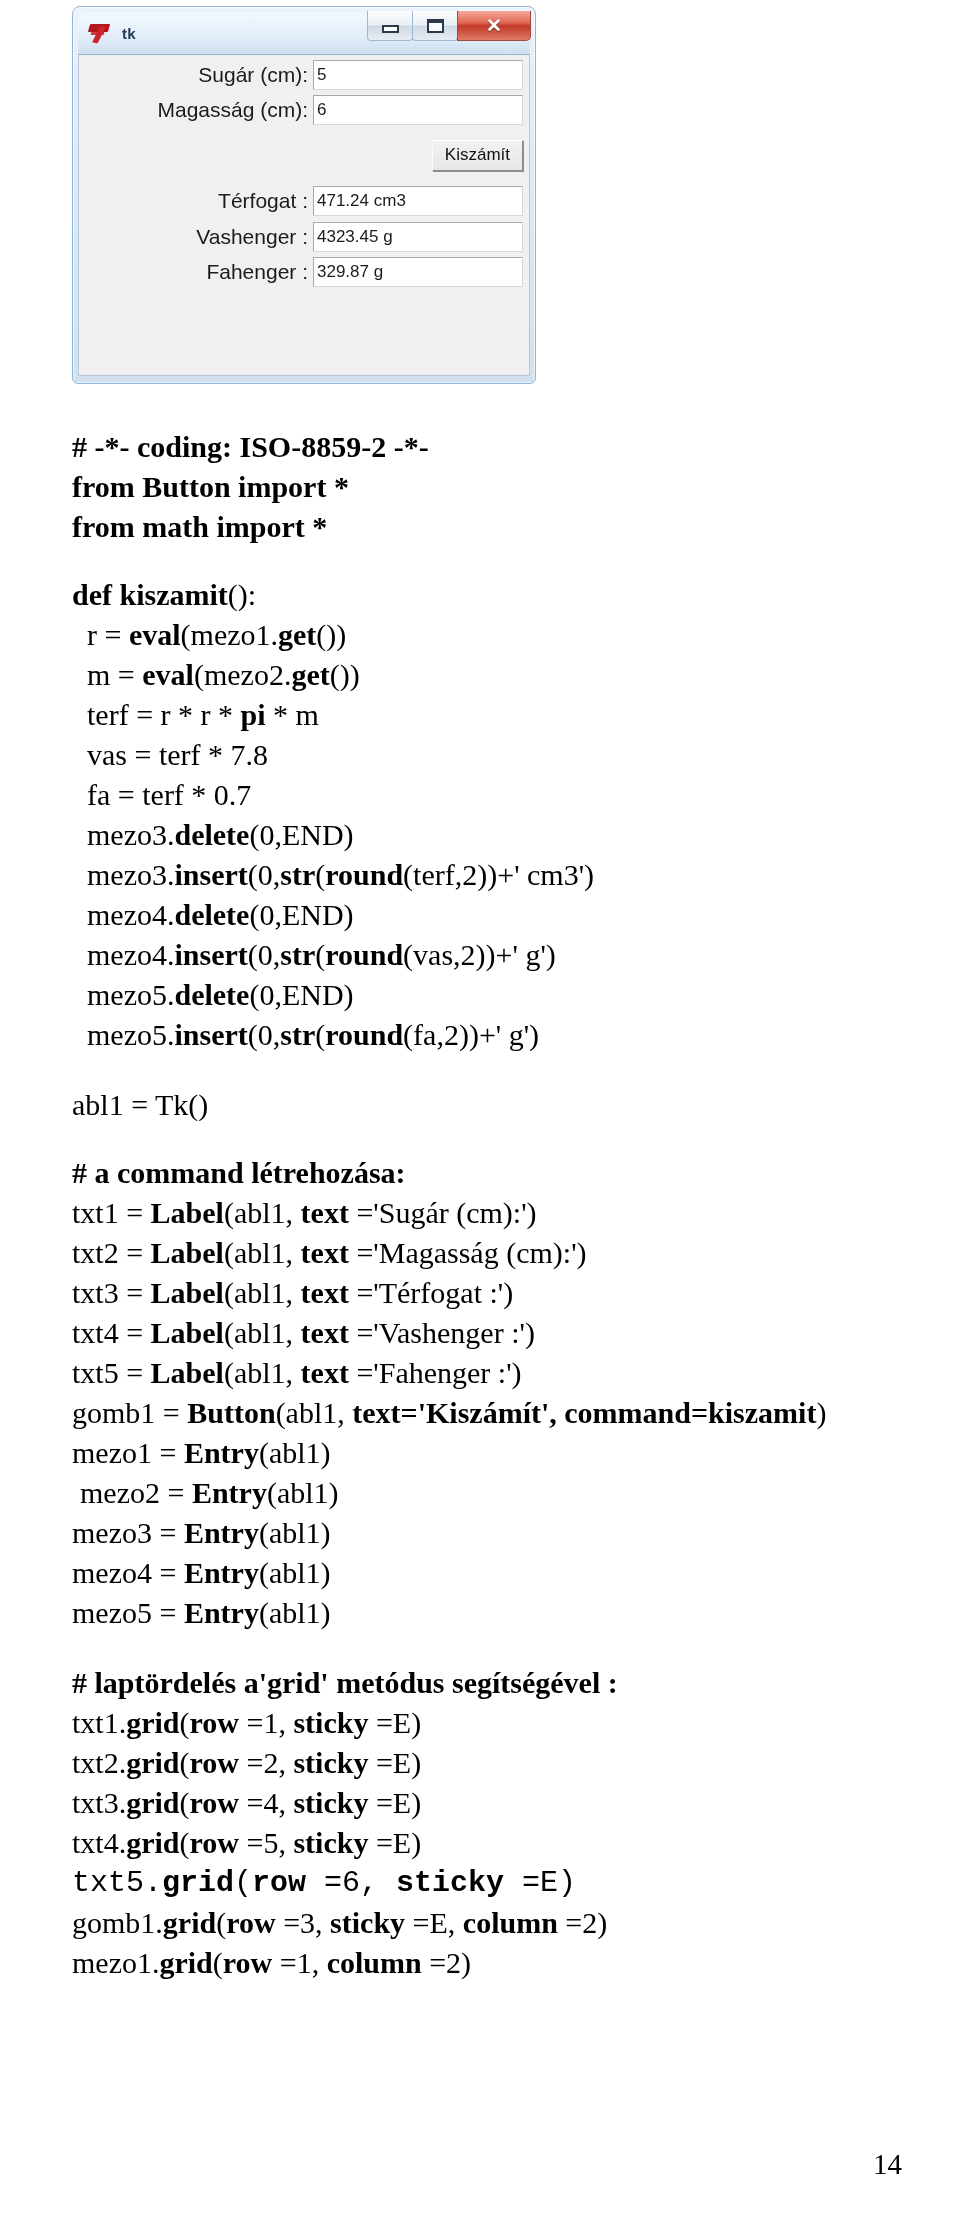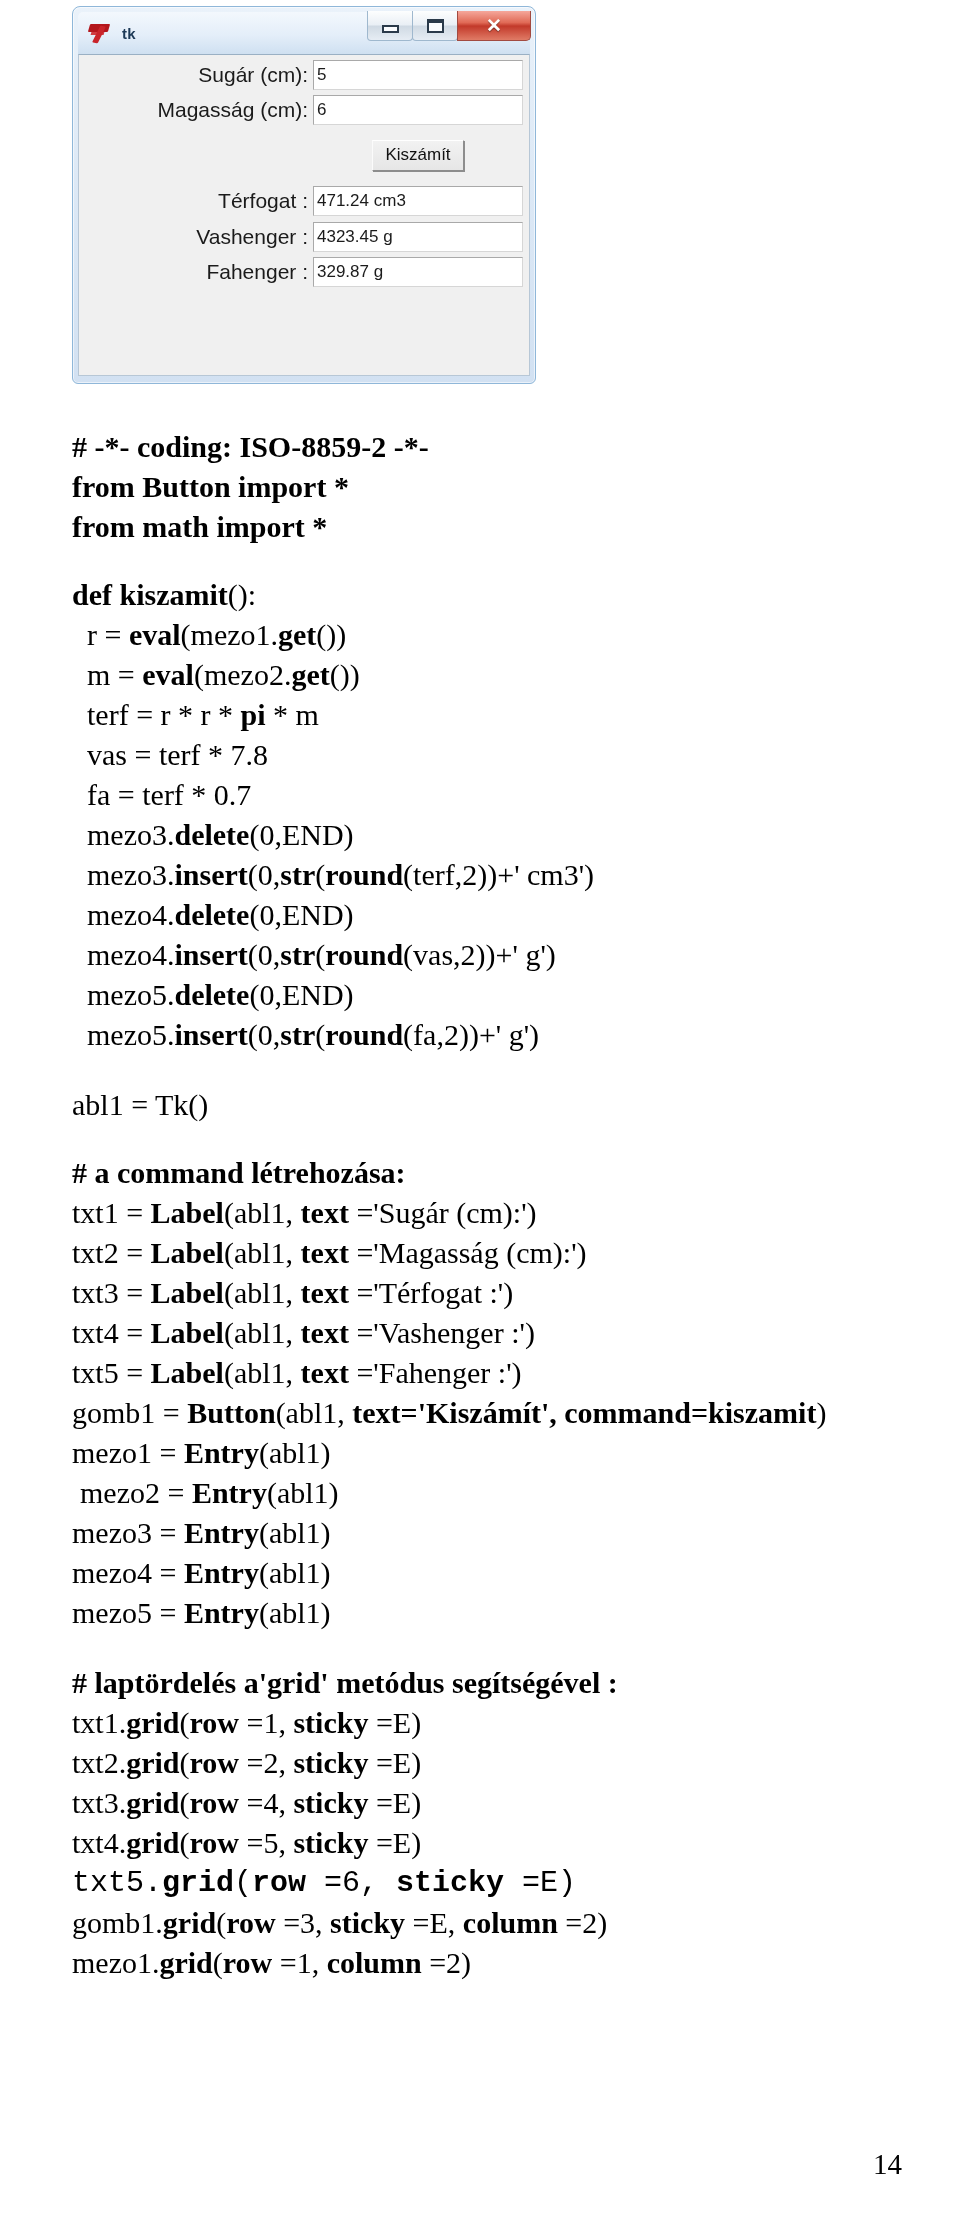--- a/index.html
+++ b/index.html
@@ -164,21 +164,21 @@
     display: flex;
     align-items: center;
     padding-left: 3px;
     box-sizing: border-box;
     height: 30px;
     align-self: center;
   }
   .tk-btn-cell {
     display: flex;
     align-items: center;
-    justify-content: center;
+    justify-content: flex-end;
   }
   .tk-button {
     font-family: "Liberation Sans", sans-serif;
     font-size: 17px;
     color: #121212;
     background: linear-gradient(180deg, #f2f2f2 0%, #e6e6e6 100%);
     border: 1px solid #8d8d8d;
     border-top-color: #ffffff;
     border-left-color: #fbfbfb;
     padding: 4px 12px 5px 12px;

